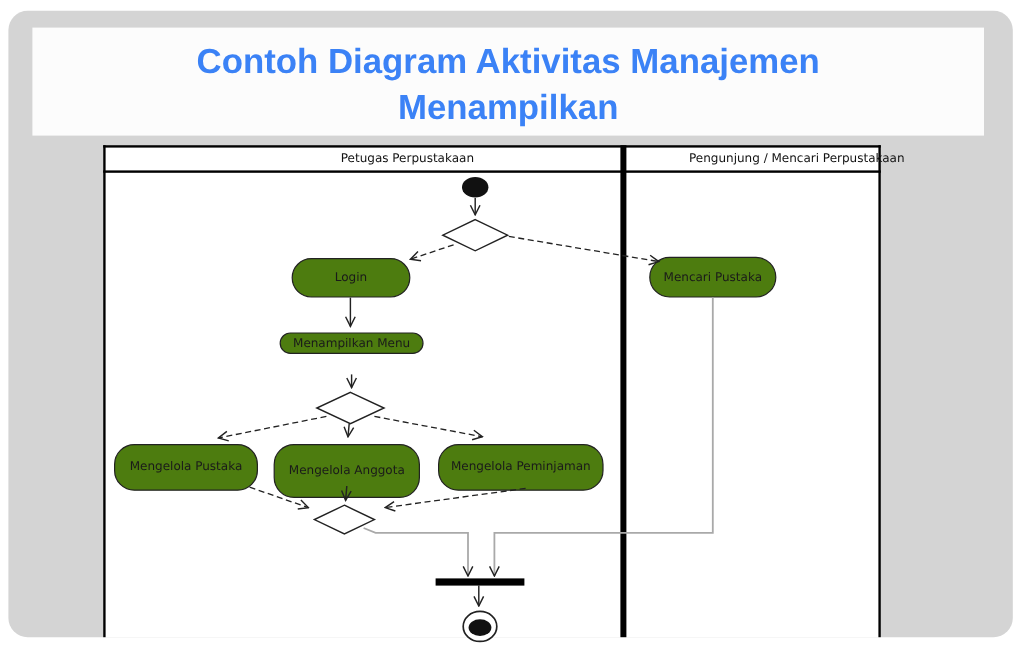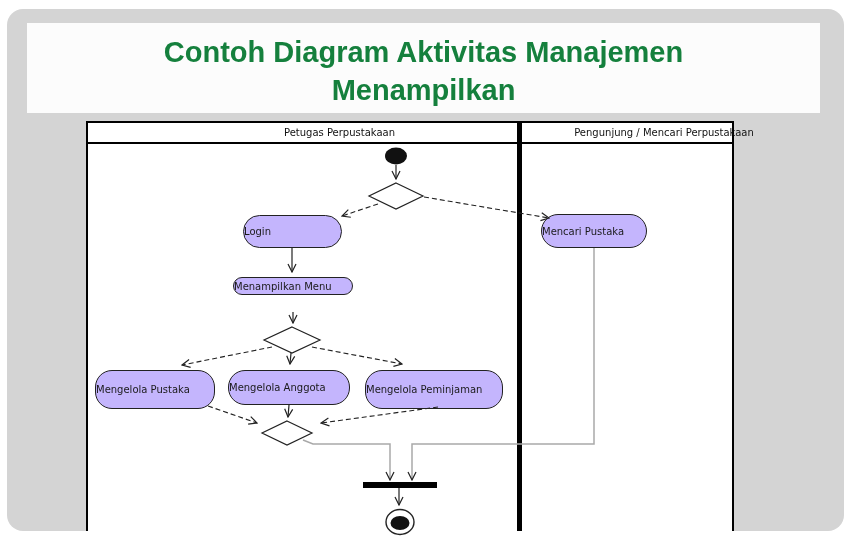--- a/index.html
+++ b/index.html
@@ -4,46 +4,46 @@
 <style>
   html,body{margin:0;padding:0;background:#ffffff;}
   #screen{position:relative;width:851px;height:540px;overflow:hidden;
           font-family:"Liberation Sans",sans-serif;background:#ffffff;}
   
   .slide-frame{position:absolute;left:7px;top:9px;width:837px;height:522px;
                background:#d4d4d4;border-radius:16px;}
   .title-band{position:absolute;left:27px;top:23px;width:793px;height:90px;
               background:#fcfcfc;}
   .title-text{width:100%;text-align:center;padding-top:10px;
-              font-weight:bold;font-size:29px;line-height:38px;color:#15803d;
+              font-weight:bold;font-size:29px;line-height:38px;color:#3b82f6;
               letter-spacing:0px;}
   
   .diagram{position:absolute;left:86px;top:121px;width:648px;height:410px;
            background:#ffffff;border:2.5px solid #000;border-bottom:none;
            box-sizing:border-box;}
   .lane-divider{position:absolute;left:517px;top:121px;width:5px;height:410px;
                 background:#000;}
   .header-sep{position:absolute;left:86px;top:142px;width:648px;height:2px;
               background:#000;}
   .lane-header{position:absolute;top:123px;height:19px;display:flex;
                align-items:center;justify-content:center;
                font-family:"DejaVu Sans",sans-serif;font-size:10px;color:#111;
                white-space:nowrap;padding-left:37px;}
   .lane-header.left{left:88px;width:429px;}
   .lane-header.right{left:522px;width:210px;}
   
-  .activity{position:absolute;box-sizing:border-box;background:#c4b5fd;
+  .activity{position:absolute;box-sizing:border-box;background:#4d7c0f;
             border:1.3px solid #222;border-radius:17px;
-            display:flex;align-items:center;
+            display:flex;align-items:center;justify-content:center;
             font-family:"DejaVu Sans",sans-serif;font-size:10px;color:#1a1a1a;
             white-space:nowrap;z-index:2;}
   #act-login{left:243px;top:215px;width:99px;height:33px;}
   #act-menu{left:233px;top:277px;width:120px;height:18px;}
   #act-pustaka{left:95px;top:370px;width:120px;height:39px;}
-  #act-anggota{left:228px;top:370px;width:122px;height:35px;}
+  #act-anggota{left:228px;top:370px;width:122px;height:45px;}
   #act-peminjaman{left:365px;top:370px;width:138px;height:39px;}
   #act-mencari{left:541px;top:214px;width:106px;height:34px;}
   svg.overlay{position:absolute;left:0;top:0;z-index:3;pointer-events:none;}
 </style>
 </head>
 <body>
 
 <div id="screen">
 
   <div class="slide-frame"></div>

